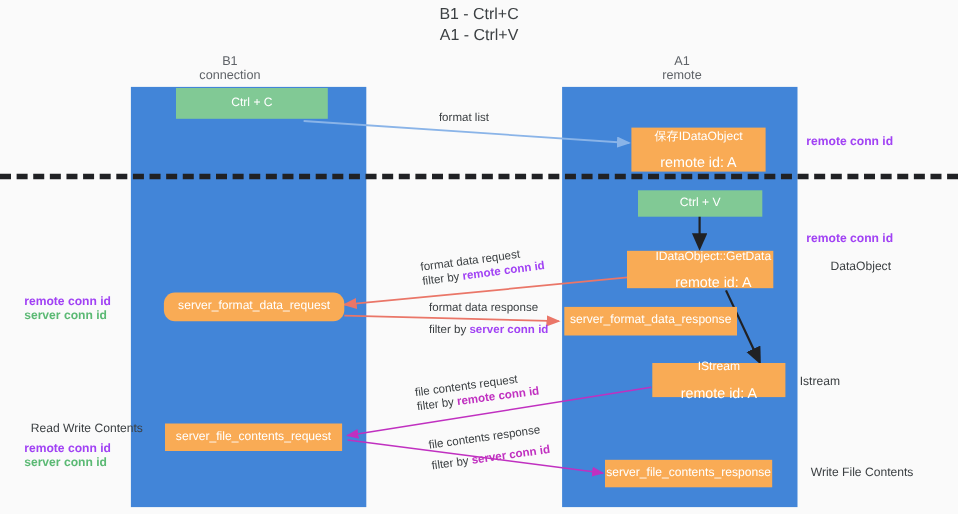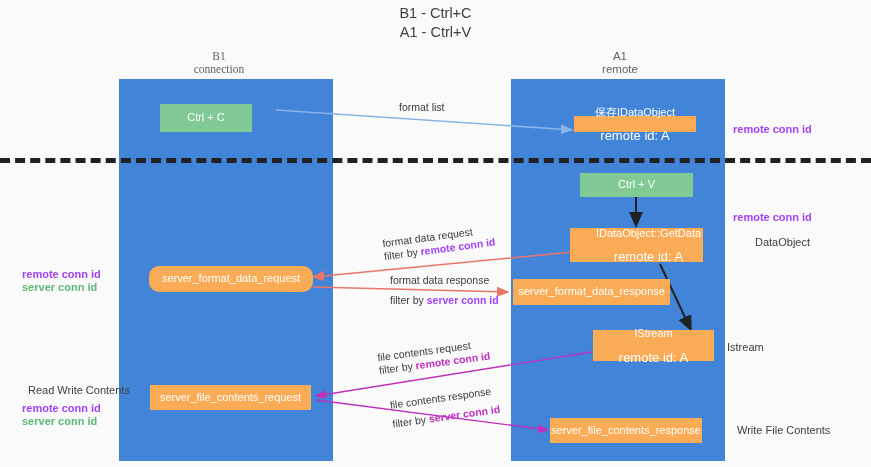--- a/index.html
+++ b/index.html
@@ -47,21 +47,21 @@
 </head>
 <body>
 
 <div id="stage">
 
   <div class="title">
     <div>B1 - Ctrl+C</div>
     <div>A1 - Ctrl+V</div>
   </div>
 
-  <div class="col-head" style="left:159px;top:50px;width:120px;font-family:Liberation Serif, serif;">
+  <div class="col-head" style="left:149px;top:50px;width:120px;">
     <div>B1</div>
     <div>connection</div>
   </div>
   <div class="col-head" style="left:560px;top:50px;width:120px;">
     <div>A1</div>
     <div>remote</div>
   </div>
 
   <div class="lane" style="left:119px;top:79px;width:214px;height:382px;"></div>
   <div class="lane" style="left:511px;top:79px;width:214px;height:382px;"></div>
@@ -92,25 +92,25 @@
 
     <line x1="313" y1="287" x2="508" y2="292" stroke="#ea7668" stroke-width="1.6" marker-end="url(#ah-red)"></line>
 
     <line x1="592" y1="352" x2="316" y2="396" stroke="#c030c0" stroke-width="1.4" marker-end="url(#ah-mag)"></line>
 
     <line x1="316" y1="400" x2="548" y2="430" stroke="#c030c0" stroke-width="1.4" marker-end="url(#ah-mag)"></line>
   </svg>
 
   <div class="dashline"></div>
 
-  <div class="box green" style="left:160px;top:104px;width:92px;height:28px;">
+  <div class="box green" style="left:160px;top:80px;width:138px;height:28px;">
     <div>Ctrl + C</div>
   </div>
 
-  <div class="box orange" style="left:574px;top:116px;width:122px;height:16px;">
+  <div class="box orange" style="left:574px;top:116px;width:122px;height:40px;">
     <div>保存IDataObject</div>
     <div class="l2">remote id: A</div>
   </div>
 
   <div class="box green" style="left:580px;top:173px;width:113px;height:24px;">
     <div>Ctrl + V</div>
   </div>
 
   <div class="box orange" style="left:570px;top:228px;width:133px;height:34px;padding-left:24px;">
     <div>IDataObject::GetData</div>

